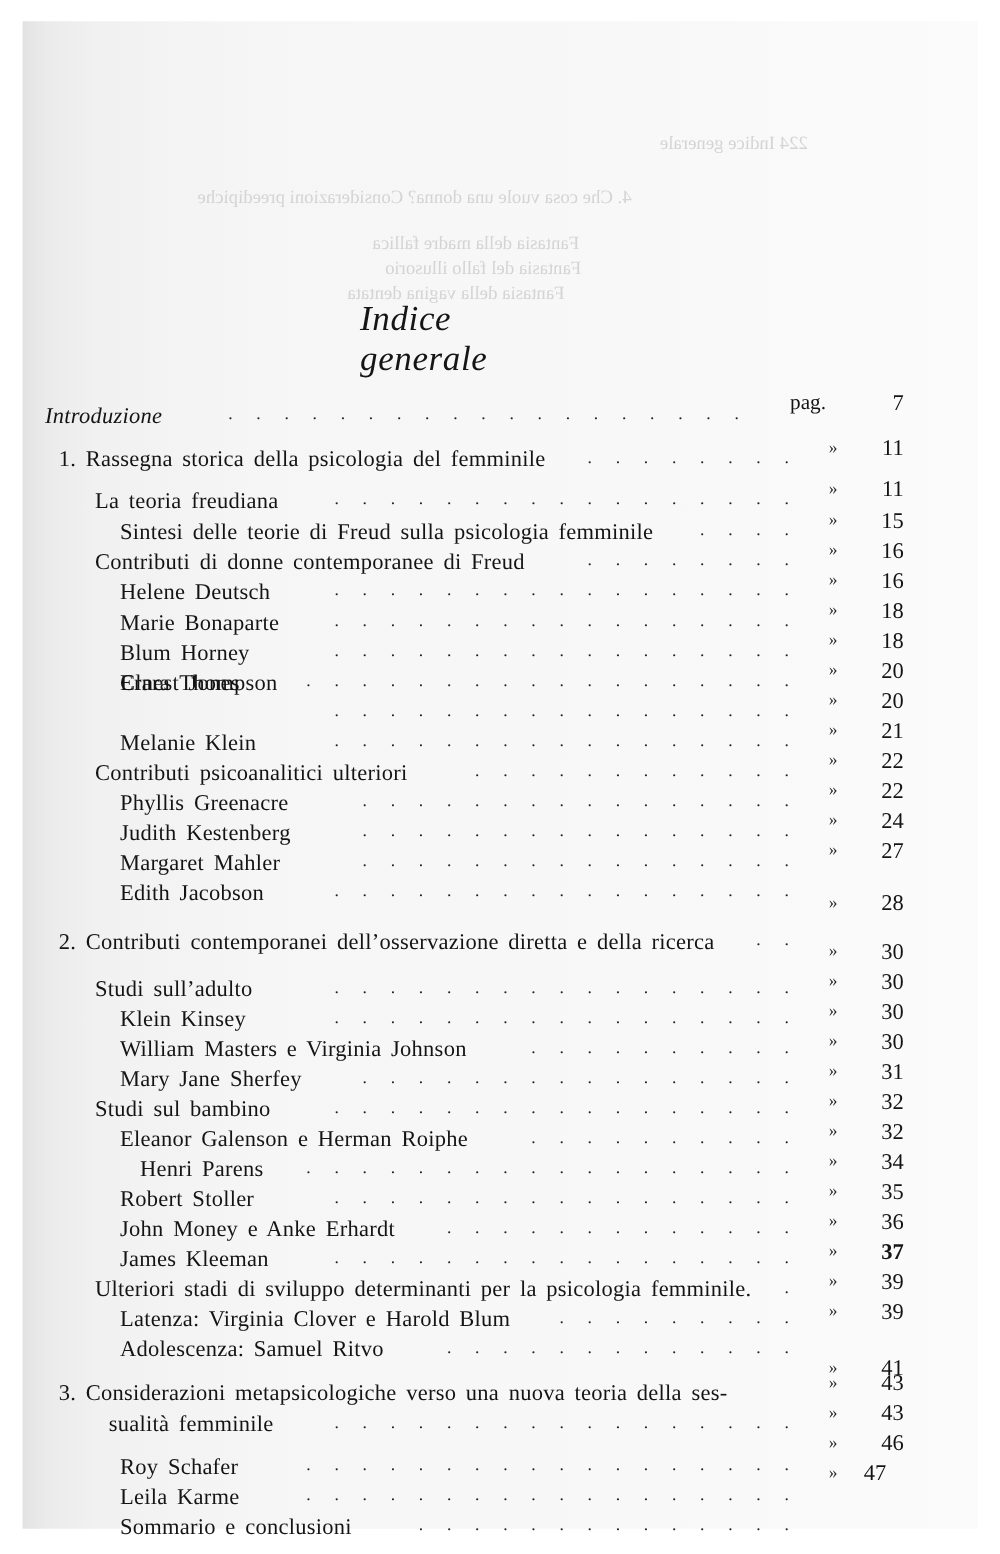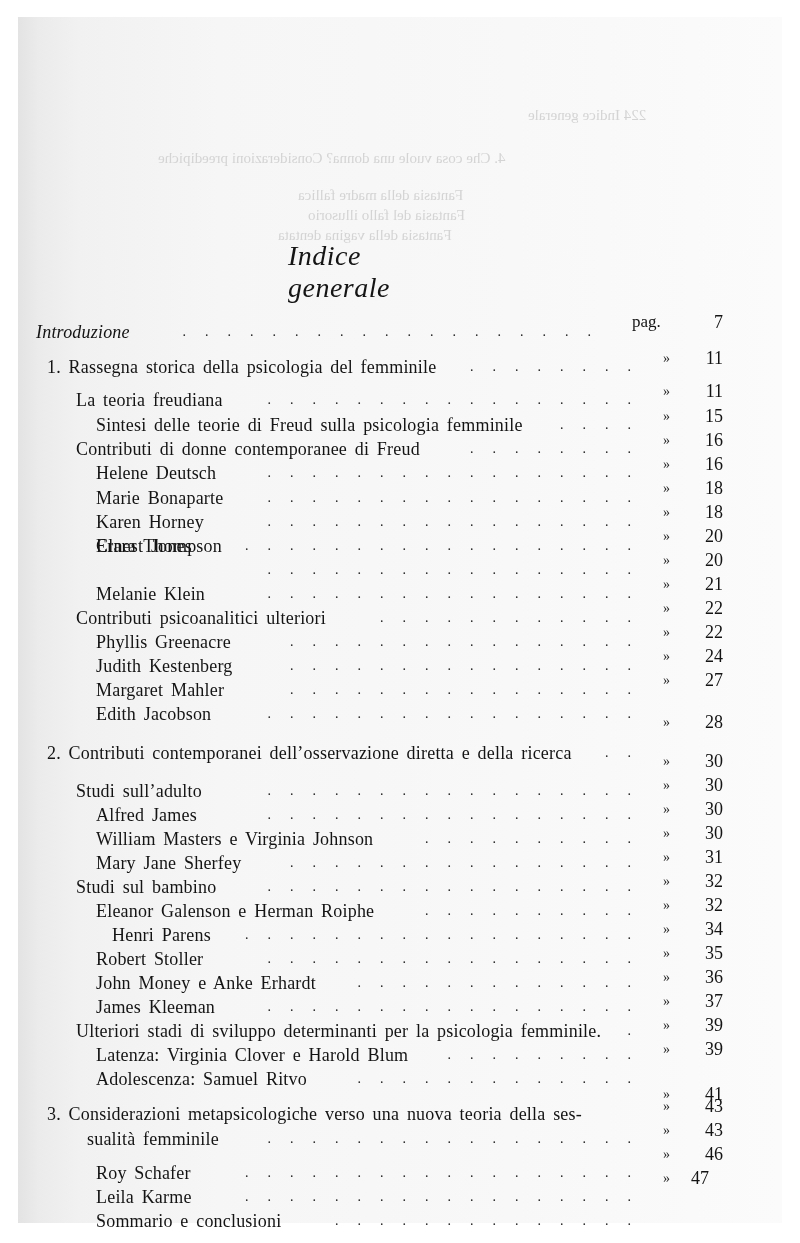--- a/index.html
+++ b/index.html
@@ -76,21 +76,21 @@
     <div class="row" style="top: 462px;">
       <span class="dots" style="right: 150px; letter-spacing: 19px;">.................</span>
     </div>
     <div class="row" style="top: 487px;">
       <span class="label" style="left: 96px;">Marie Bonaparte</span>
     </div>
     <div class="row" style="top: 487px;">
       <span class="dots" style="right: 150px; letter-spacing: 19px;">.................</span>
     </div>
     <div class="row" style="top: 511px;">
-      <span class="label" style="left: 96px;">Karen Horney</span>
+      <span class="label" style="left: 96px;">Blum Horney</span>
     </div>
     <div class="row" style="top: 511px;">
       <span class="dots" style="right: 150px; letter-spacing: 19px;">.................</span>
     </div>
     <div class="row" style="top: 535px;">
       <span class="label" style="left: 96px;">Ernest Jones</span>
     </div>
     <div class="row" style="top: 535px;">
       <span class="dots" style="right: 150px; letter-spacing: 19px;">..................</span>
     </div>
@@ -142,21 +142,21 @@
     <div class="row" style="top: 742px;">
       <span class="dots" style="right: 150px; letter-spacing: 19px;">..</span>
     </div>
     <div class="row" style="top: 780px;">
       <span class="label" style="left: 76px;">Studi sull’adulto</span>
     </div>
     <div class="row" style="top: 780px;">
       <span class="dots" style="right: 150px; letter-spacing: 19px;">.................</span>
     </div>
     <div class="row" style="top: 804px;">
-      <span class="label" style="left: 96px;">Alfred James</span>
+      <span class="label" style="left: 96px;">Klein Kinsey</span>
     </div>
     <div class="row" style="top: 804px;">
       <span class="dots" style="right: 150px; letter-spacing: 19px;">.................</span>
     </div>
     <div class="row" style="top: 828px;">
       <span class="label" style="left: 96px;">William Masters e Virginia Johnson</span>
     </div>
     <div class="row" style="top: 828px;">
       <span class="dots" style="right: 150px; letter-spacing: 19px;">..........</span>
     </div>
@@ -295,21 +295,21 @@
 <span class="num" style="left: 683px; top: 870px;">32</span>
 <span class="gt" style="left: 663px; top: 895px;">»</span>
 <span class="num" style="left: 683px; top: 894px;">32</span>
 <span class="gt" style="left: 663px; top: 919px;">»</span>
 <span class="num" style="left: 683px; top: 918px;">34</span>
 <span class="gt" style="left: 663px; top: 943px;">»</span>
 <span class="num" style="left: 683px; top: 942px;">35</span>
 <span class="gt" style="left: 663px; top: 967px;">»</span>
 <span class="num" style="left: 683px; top: 966px;">36</span>
 <span class="gt" style="left: 663px; top: 991px;">»</span>
-<span class="num" style="left: 683px; top: 990px;">37</span>
+<span class="num" style="left: 683px; top: 990px; font-weight: bold;">37</span>
 <span class="gt" style="left: 663px; top: 1015px;">»</span>
 <span class="num" style="left: 683px; top: 1014px;">39</span>
 <span class="gt" style="left: 663px; top: 1039px;">»</span>
 <span class="num" style="left: 683px; top: 1038px;">39</span>
 <span class="gt" style="left: 663px; top: 1084px;">»</span>
 <span class="num" style="left: 683px; top: 1083px;">41</span>
 <span class="gt" style="left: 663px; top: 1096px;">»</span>
 <span class="num" style="left: 683px; top: 1095px;">43</span>
 <span class="gt" style="left: 663px; top: 1120px;">»</span>
 <span class="num" style="left: 683px; top: 1119px;">43</span>

